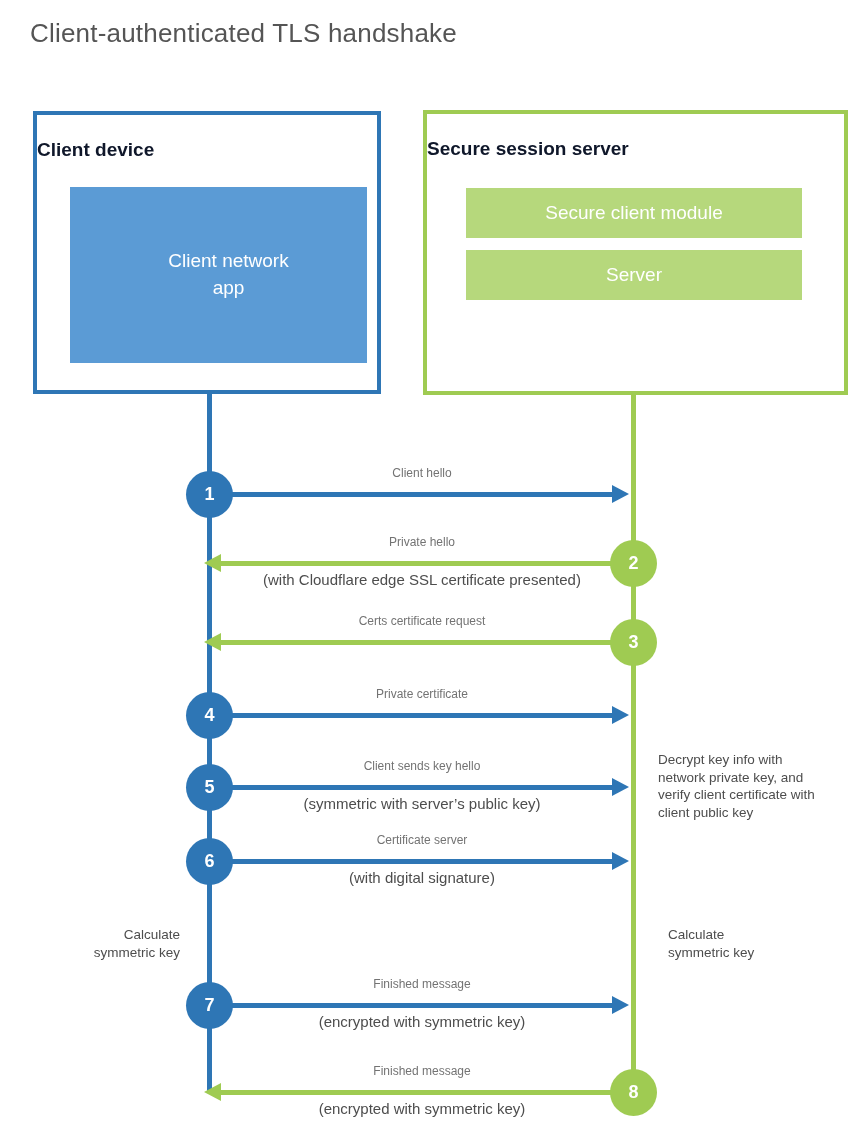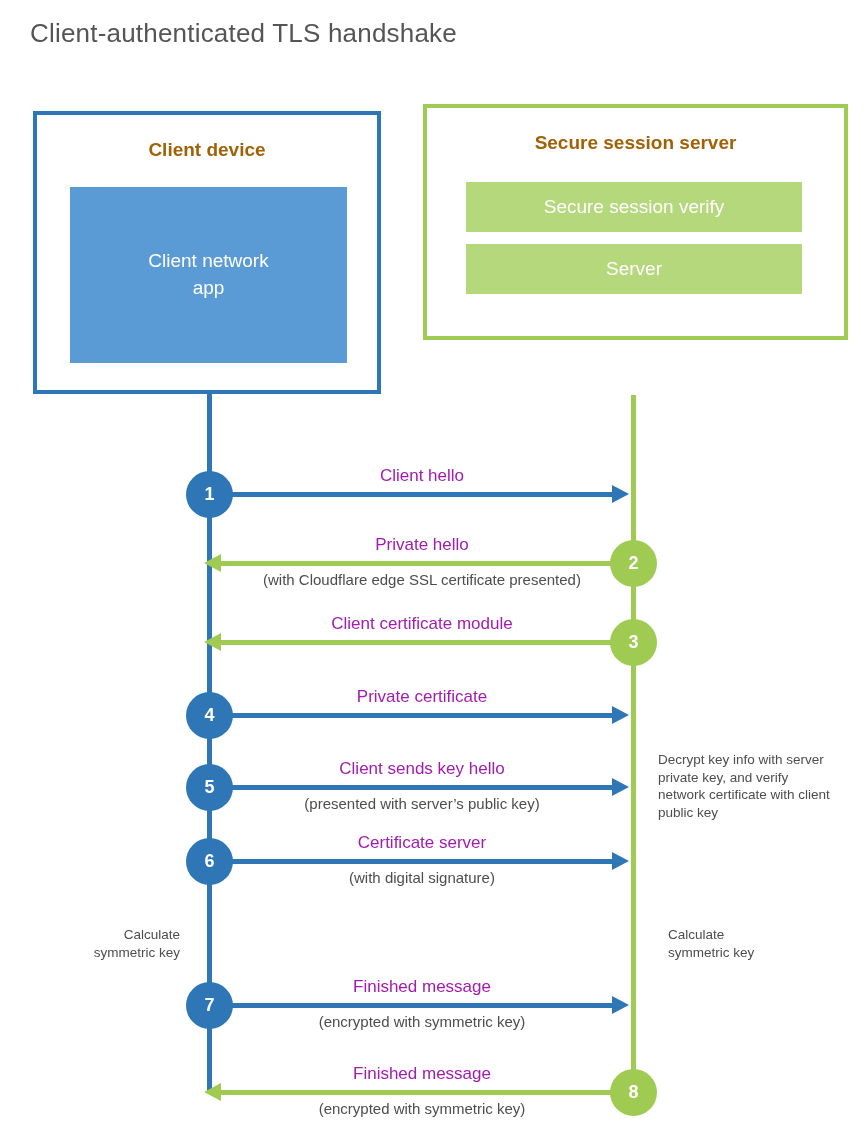--- a/index.html
+++ b/index.html
@@ -5,26 +5,26 @@
   html,body{margin:0;padding:0;background:#ffffff;}
   body{font-family:"Liberation Sans", sans-serif;}
   #diagram{position:relative;width:865px;height:1146px;background:#ffffff;overflow:hidden;text-decoration:underline;}
 
   .page-title{position:absolute;left:30px;top:18px;font-size:26px;font-weight:300;
     color:#555555;letter-spacing:.2px;}
 
   
   .actor-box{position:absolute;box-sizing:border-box;background:#ffffff;}
   .client-box{left:33px;top:111px;width:348px;height:283px;border:4px solid var(--blue);}
-  .server-box{left:423px;top:104px;width:425px;height:236px;border:4px solid var(--green);}
-  .actor-title{position:absolute;left:0;right:0;top:24px;text-align:center;
-    font-size:19px;font-weight:700;color:#a16207;}
+  .server-box{left:423px;top:110px;width:425px;height:285px;border:4px solid var(--green);}
+  .actor-title{position:absolute;left:0;right:0;top:24px;text-align:left;
+    font-size:19px;font-weight:700;color:#0f172a;}
   .app-box{position:absolute;left:33px;top:72px;width:277px;height:176px;background:var(--blue-fill);
     display:flex;align-items:center;justify-content:center;text-align:center;
-    color:#ffffff;font-size:19px;line-height:1.4;white-space:pre-line;}
+    color:#ffffff;font-size:19px;line-height:1.4;white-space:pre-line;padding-left:20px;}
   .server-bar{position:absolute;left:39px;width:336px;height:50px;background:var(--green-fill);
     color:#ffffff;font-size:19px;text-align:center;line-height:50px;}
   .bar-1{top:74px}.bar-2{top:136px}.bar-3{top:197px}
 
   
   .lifeline{position:absolute;width:5px;}
   .client-line{left:207px;top:394px;height:698px;background:var(--blue);}
   .server-line{left:631px;top:395px;height:697px;background:var(--green);}
 
   
@@ -34,21 +34,21 @@
   .circle.client{left:186px;background:var(--blue);}
   .circle.server{left:610px;background:var(--green);}
   .arrow{position:absolute;height:5px;top:-2px;}
   .arrow.right{left:232px;width:380px;background:var(--blue);}
   .arrow.right::after{content:'';position:absolute;right:-17px;top:-7px;width:0;height:0;
     border-left:17px solid var(--blue);border-top:9px solid transparent;border-bottom:9px solid transparent;}
   .arrow.left{left:221px;width:391px;background:var(--green);}
   .arrow.left::before{content:'';position:absolute;left:-17px;top:-7px;width:0;height:0;
     border-right:17px solid var(--green);border-top:9px solid transparent;border-bottom:9px solid transparent;}
   .msg-label{position:absolute;left:232px;width:380px;top:-28px;text-align:center;
-    font-size:17px;color:#a21caf;}
+    font-size:12px;color:#737373;}
   .msg-sub{position:absolute;left:182px;width:480px;top:8px;text-align:center;
     font-size:15px;color:#4d4d4d;}
 
   
   .note{position:absolute;font-size:13.5px;line-height:1.3;color:#4d4d4d;white-space:pre-line;}
   .decrypt-note{left:658px;top:751px;width:175px;white-space:normal;}
   .calc-left{left:80px;top:926px;width:100px;text-align:right;}
   .calc-right{left:668px;top:926px;width:110px;text-align:left;}
 </style>
 </head>
@@ -59,21 +59,21 @@
   <div class="page-title">Client-authenticated TLS handshake</div>
 
   <div class="actor-box client-box">
     <div class="actor-title">Client device</div>
     <div class="app-box">Client network
 app</div>
   </div>
 
   <div class="actor-box server-box">
     <div class="actor-title">Secure session server</div>
-    <div class="server-bar bar-1">Secure session verify</div>
+    <div class="server-bar bar-1">Secure client module</div>
     <div class="server-bar bar-2">Server</div>
   </div>
 
   <div class="lifeline client-line"></div>
   <div class="lifeline server-line"></div>
 
   <div class="msg" style="top:494px">
     <div class="arrow right"></div>
     <div class="msg-label">Client hello</div>
     <div class="circle client">1</div>
@@ -81,34 +81,34 @@
 
   <div class="msg" style="top:563px">
     <div class="arrow left"></div>
     <div class="msg-label">Private hello</div>
     <div class="msg-sub">(with Cloudflare edge SSL certificate presented)</div>
     <div class="circle server">2</div>
   </div>
 
   <div class="msg" style="top:642px">
     <div class="arrow left"></div>
-    <div class="msg-label">Client certificate module</div>
+    <div class="msg-label">Certs certificate request</div>
     <div class="circle server">3</div>
   </div>
 
   <div class="msg" style="top:715px">
     <div class="arrow right"></div>
     <div class="msg-label">Private certificate</div>
     <div class="circle client">4</div>
   </div>
 
   <div class="msg" style="top:787px">
     <div class="arrow right"></div>
     <div class="msg-label">Client sends key hello</div>
-    <div class="msg-sub">(presented with server’s public key)</div>
+    <div class="msg-sub">(symmetric with server’s public key)</div>
     <div class="circle client">5</div>
   </div>
 
   <div class="msg" style="top:861px">
     <div class="arrow right"></div>
     <div class="msg-label">Certificate server</div>
     <div class="msg-sub">(with digital signature)</div>
     <div class="circle client">6</div>
   </div>
 
@@ -119,19 +119,19 @@
     <div class="circle client">7</div>
   </div>
 
   <div class="msg" style="top:1092px">
     <div class="arrow left"></div>
     <div class="msg-label">Finished message</div>
     <div class="msg-sub">(encrypted with symmetric key)</div>
     <div class="circle server">8</div>
   </div>
 
-  <div class="note decrypt-note">Decrypt key info with server private key, and verify network certificate with client public key</div>
+  <div class="note decrypt-note">Decrypt key info with network private key, and verify client certificate with client public key</div>
   <div class="note calc-left">Calculate
 symmetric key</div>
   <div class="note calc-right">Calculate
 symmetric key</div>
 
 </div>
 
 </body></html>

